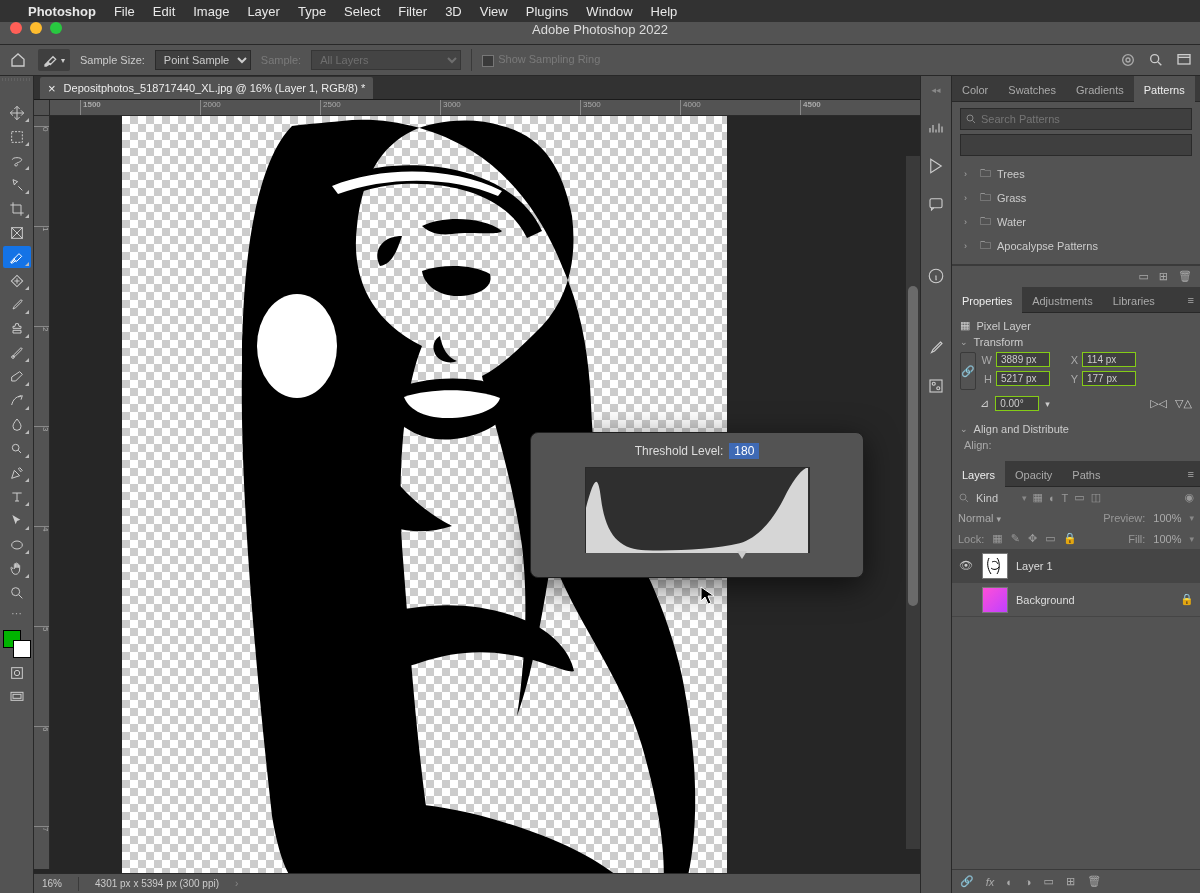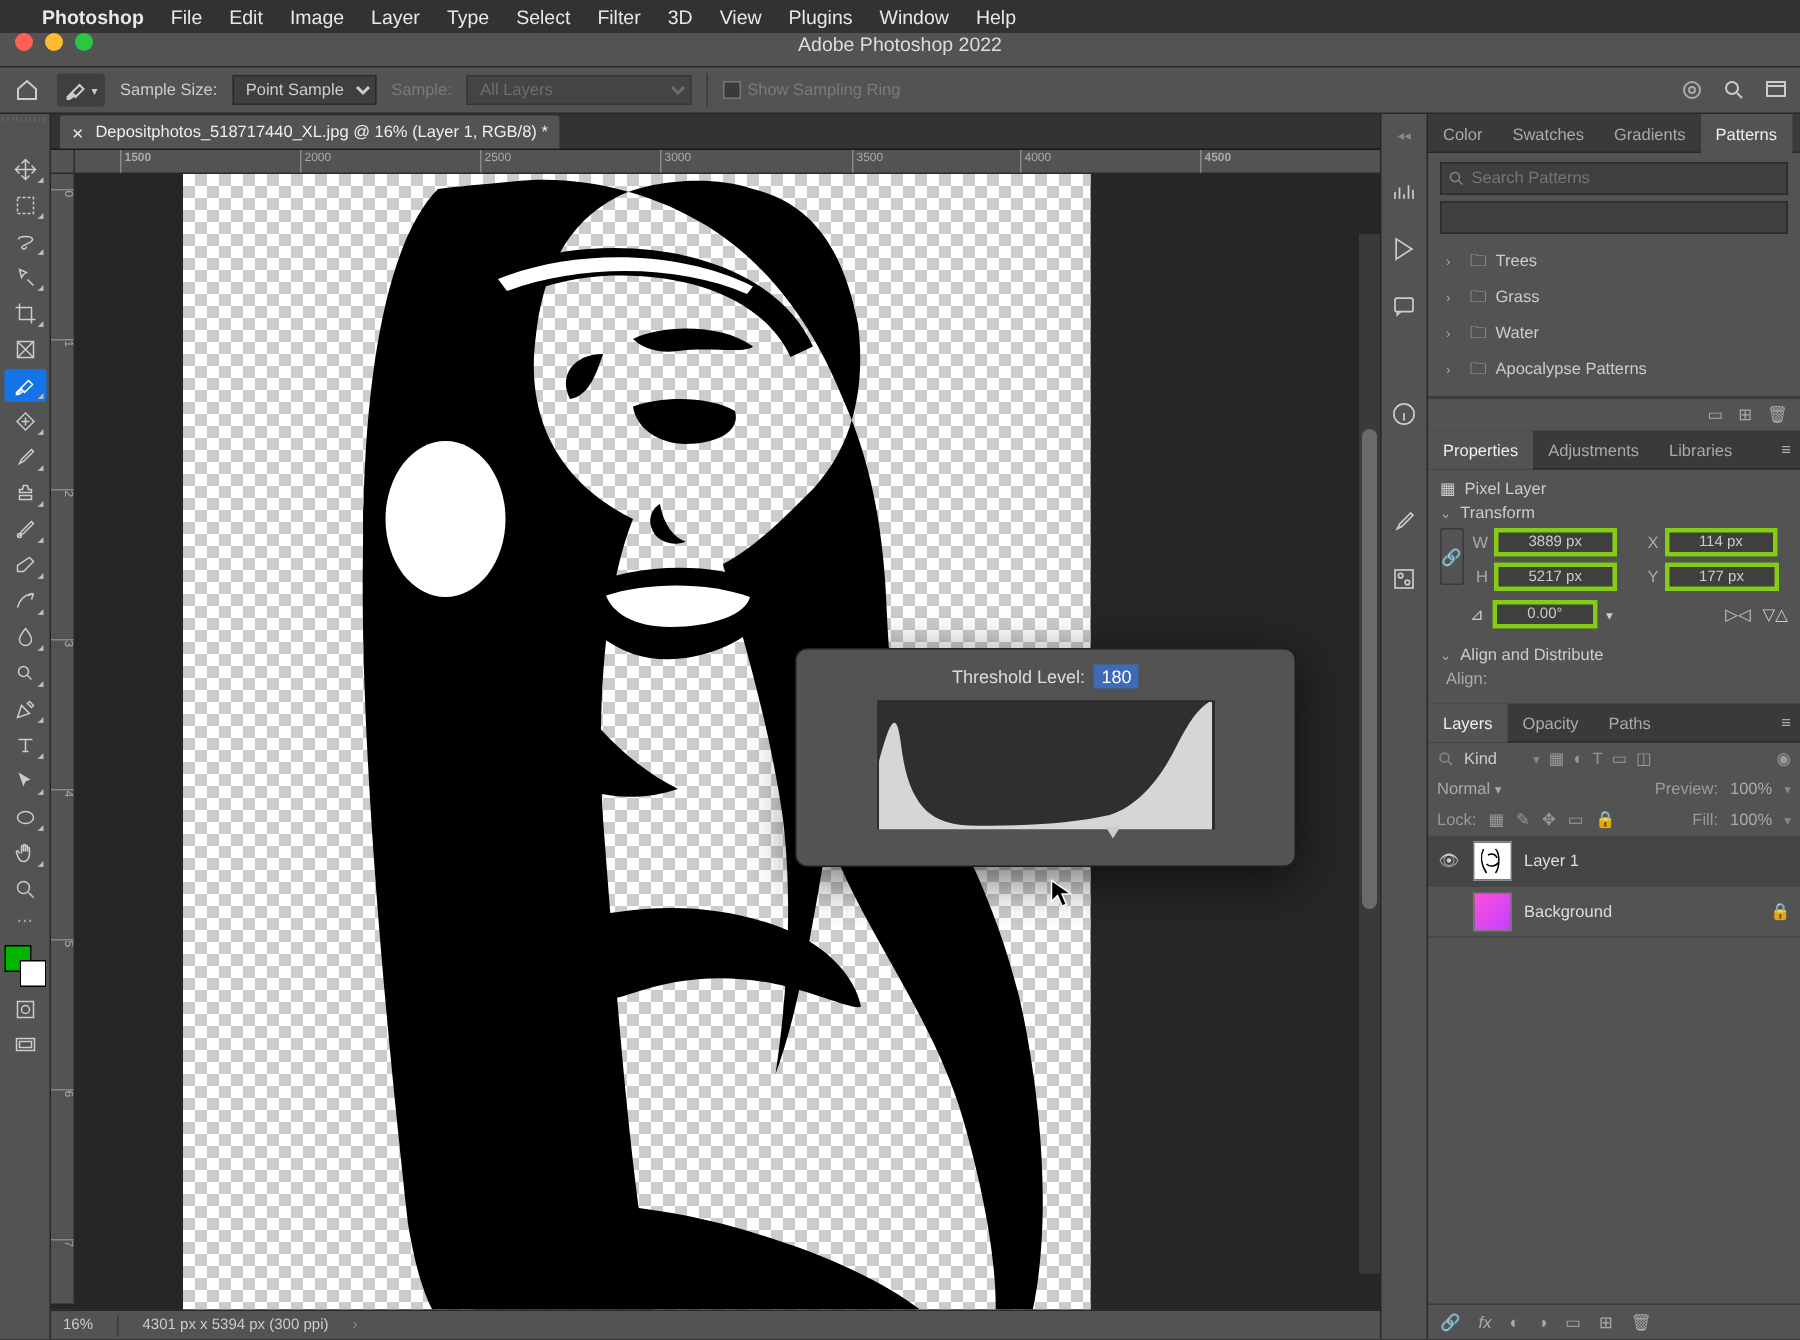--- a/index.html
+++ b/index.html
@@ -83,21 +83,21 @@
 .patt-foot{display:flex;justify-content:flex-end;gap:10px;padding:4px 8px;color:#aaa;border-top:1px solid #3a3a3a;}
 .patt-foot span{cursor:default;}
 
 .section-hdr{display:flex;align-items:center;gap:6px;font-size:11px;color:#ccc;padding:4px 0;}
 .section-hdr .arrow{font-size:9px;color:#aaa;}
 .transform-grid{display:flex;gap:4px;align-items:flex-start;}
 .link-ic{width:16px;height:38px;display:flex;align-items:center;justify-content:center;border:1px solid #3a3a3a;border-radius:2px;}
 .tf-rows{display:flex;flex-direction:column;gap:4px;}
 .tf-row{display:flex;gap:4px;align-items:center;}
 .tf-lbl{color:#aaa;width:12px;text-align:right;}
-.tf-val{background:#3f3f3f;border:3px solid #84cc16;padding:1px 20px;min-width:54px;font-size:10px;}
+.tf-val{background:#3f3f3f;border:1px solid #84cc16;padding:1px 4px;min-width:54px;font-size:10px;}
 .rot-row{display:flex;align-items:center;gap:6px;margin-top:6px;margin-left:20px;}
 .rot-row .tf-val{min-width:44px;}
 .flip{margin-left:auto;display:flex;gap:8px;}
 
 .layers-opts{display:flex;align-items:center;gap:6px;padding:4px 6px;}
 .layers-opts input{width:40px;background:transparent;border:none;color:#ccc;font-size:11px;outline:none;}
 .layers-opts .small-ic{color:#999;}
 .blend-row,.lock-row{display:flex;align-items:center;gap:8px;padding:4px 6px;color:#999;font-size:11px;}
 .blend-sel{flex:1;color:#aaa;}
 .perc{color:#aaa;}
@@ -358,21 +358,21 @@
         <span class="x">×</span>
         <span>Depositphotos_518717440_XL.jpg @ 16% (Layer 1, RGB/8) *</span>
       </div>
     </div>
     <div class="ruler-corner"></div>
     <div class="ruler-h" id="rulerH">
         <div class="tick" style="left: 30px; font-weight: bold;">1500</div>
         <div class="tick" style="left: 150px;">2000</div>
         <div class="tick" style="left: 270px;">2500</div>
         <div class="tick" style="left: 390px;">3000</div>
-        <div class="tick" style="left: 518px;">3500</div>
+        <div class="tick" style="left: 530px;">3500</div>
         <div class="tick" style="left: 630px;">4000</div>
         <div class="tick" style="left: 750px; font-weight: bold;">4500</div>
       </div>
     <div class="ruler-v" id="rulerV">
         <div class="tick" style="top: 10px;">0</div>
         <div class="tick" style="top: 110px;">1</div>
         <div class="tick" style="top: 210px;">2</div>
         <div class="tick" style="top: 310px;">3</div>
         <div class="tick" style="top: 410px;">4</div>
         <div class="tick" style="top: 510px;">5</div>

